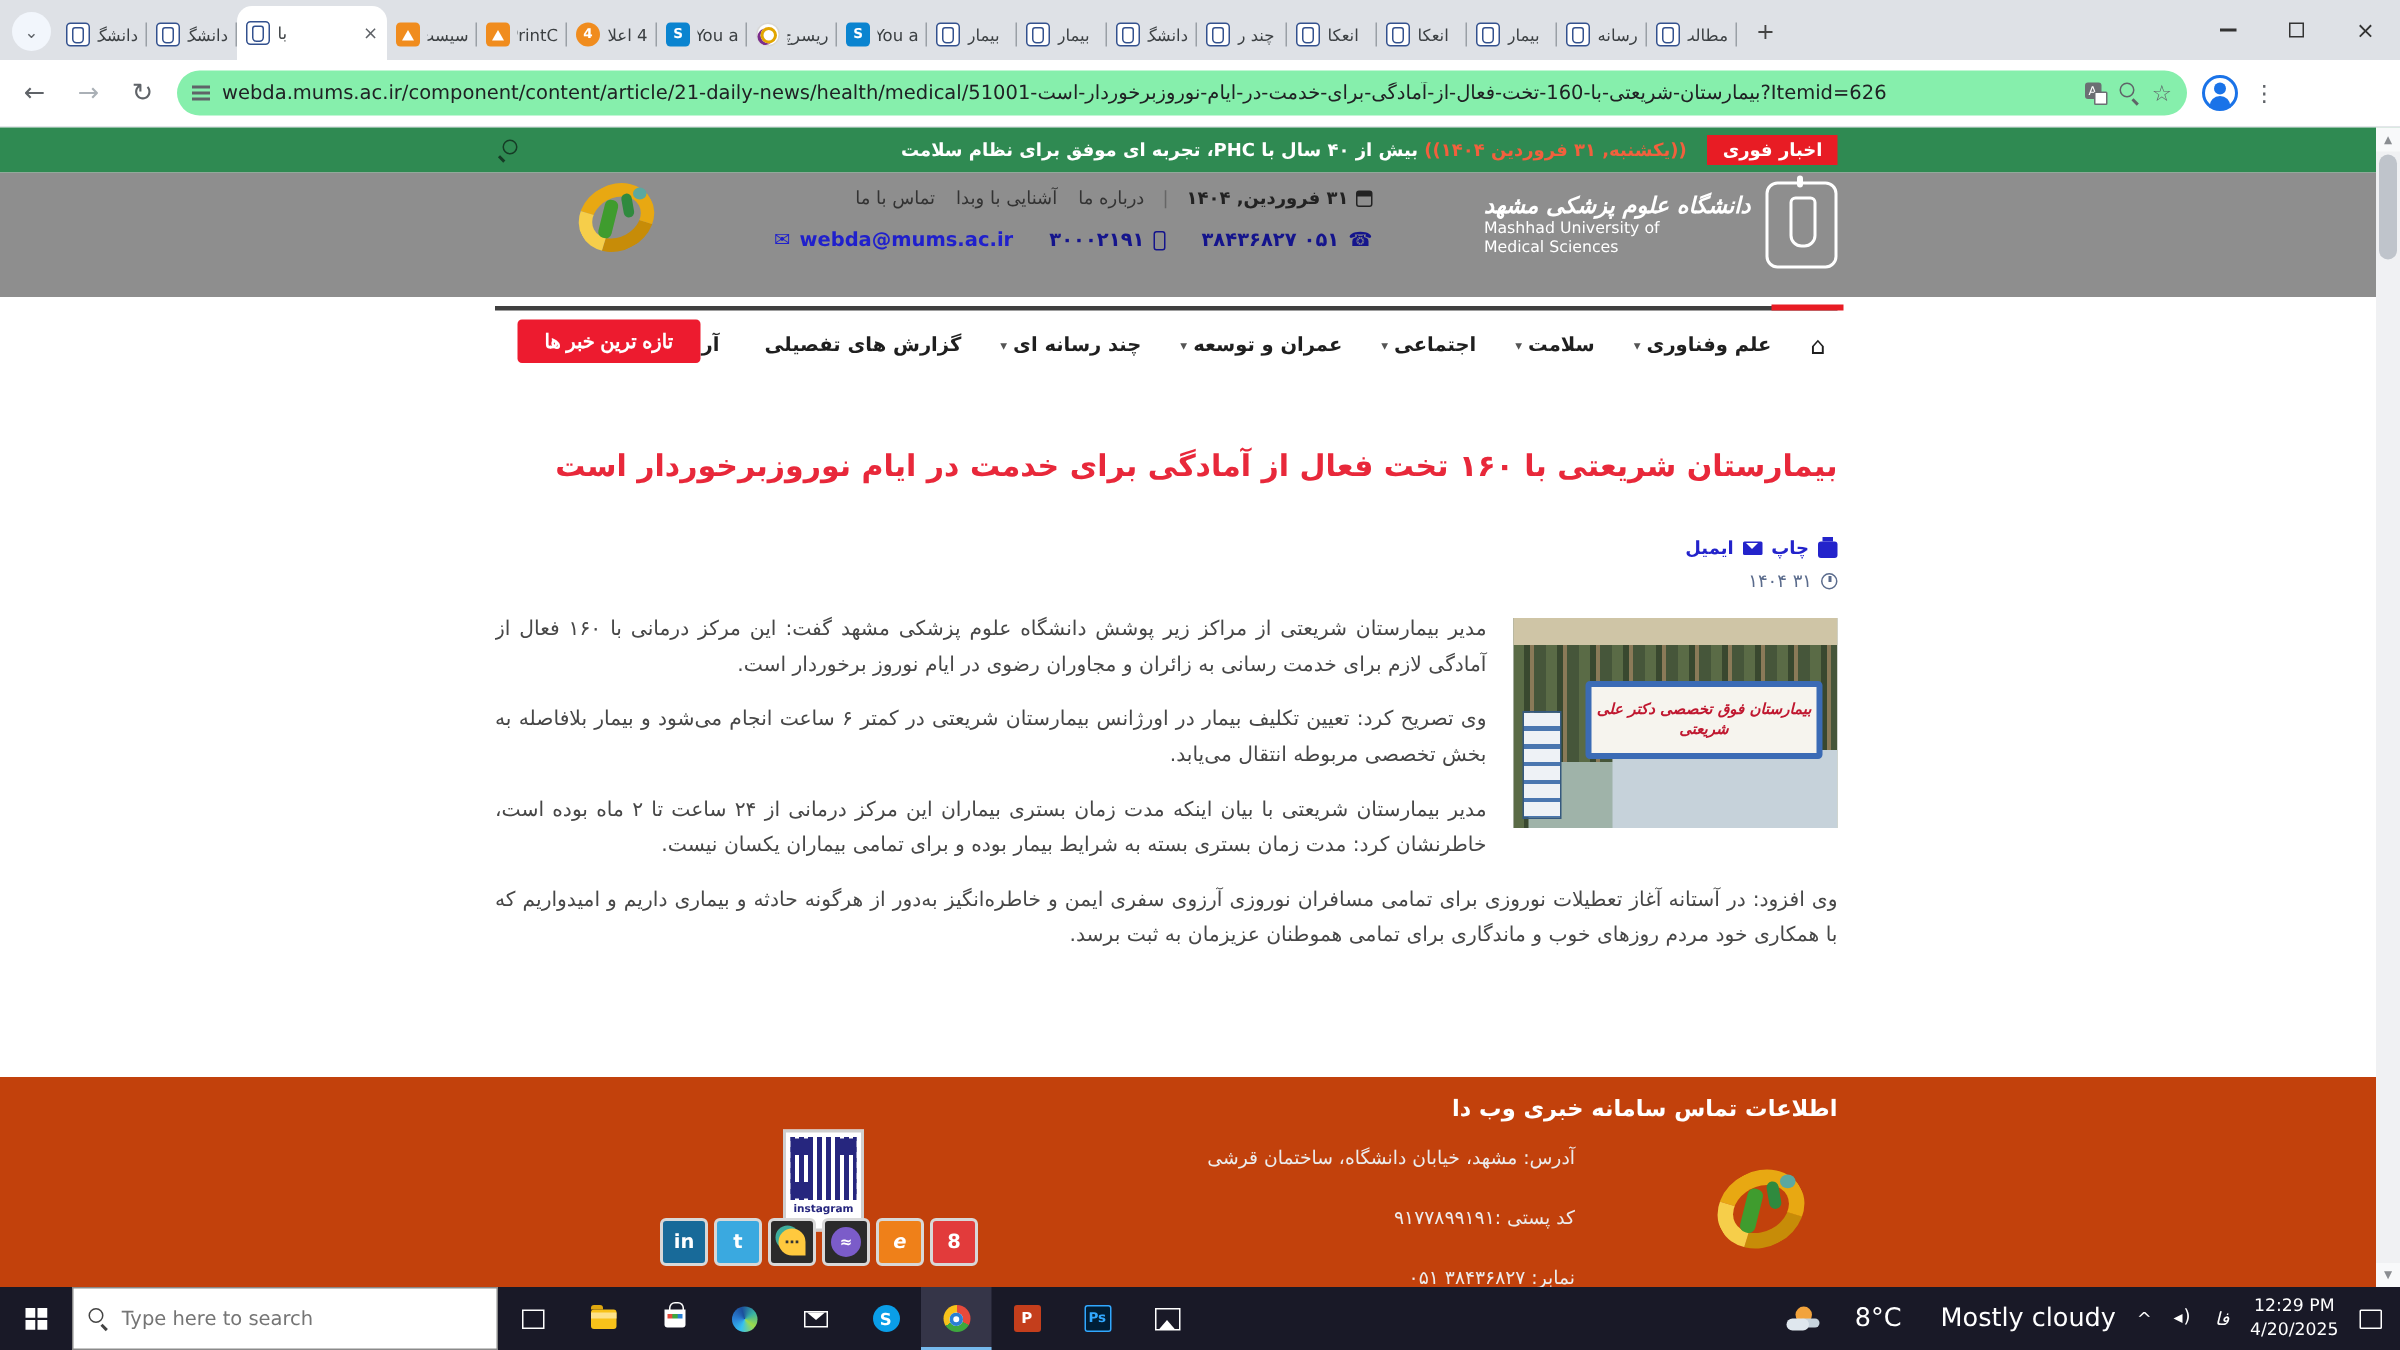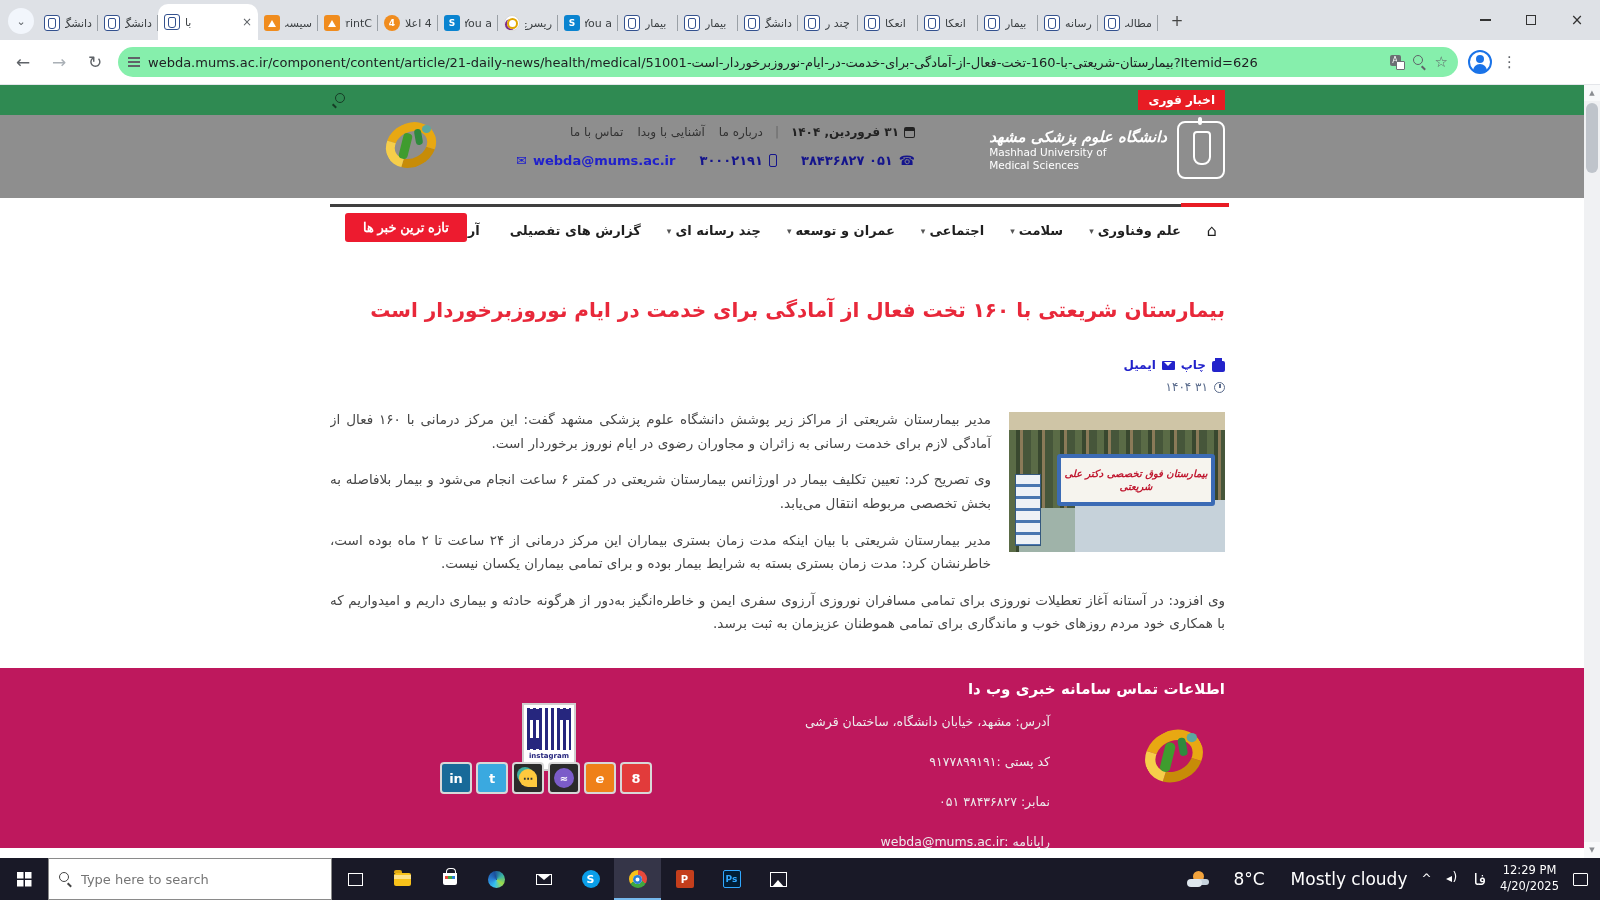--- a/index.html
+++ b/index.html
@@ -135,21 +135,21 @@
   .photo-bldg { position:absolute; right:0; bottom:0; width:150px; height:52px; background:#c6d2da;
     box-shadow:-60px 4px 0 -4px #9fb3a9; }
   .photo-sign { position:absolute; right:10px; top:42px; width:158px; height:52px; background:#f6f4ee;
     border:4px solid #3b6bb5; border-radius:3px; display:flex; align-items:center; justify-content:center; padding:2px; }
   .photo-sign span { color:#c01830; font-size:10px; font-weight:bold; font-style:italic; text-align:center; line-height:1.3; }
   .photo-plaques { position:absolute; left:6px; top:62px; width:26px; height:72px;
     background:repeating-linear-gradient(#eef2f6 0 9px,#4a77b0 9px 12px); border:1px solid #35597e; }
   .article-body p { font-size:13.5px; color:#474747; line-height:1.75; text-align:justify; margin-bottom:13px; }
 
   
-  .footer { position:absolute; top:668px; left:0; width:1600px; height:180px; background:#be185d; }
+  .footer { position:absolute; top:718px; left:0; width:1600px; height:180px; background:#c2410c; }
   .footer-inner { top:0; height:180px; }
   .footer-heading { position:absolute; right:0; top:12px; color:#fff; font-size:15px; font-weight:bold; direction:rtl; }
   .contacts { position:absolute; right:150px; top:46px; display:flex; flex-direction:column; gap:25px; direction:rtl; }
   .contact { display:flex; gap:10px; align-items:center; justify-content:flex-start; color:#ececec; font-size:12.5px; }
   .c-ic { width:15px; text-align:center; color:#fff; font-size:13px; flex:none; }
   .footer-logo { position:absolute; right:25px; top:66px; transform:scale(1.15); }
   .qr { position:absolute; left:192px; top:35px; width:54px; height:68px; background:#fff; border:2px solid #cfcfcf;
     padding:3px; display:flex; flex-direction:column; align-items:center; }
   .qr-pattern { width:44px; height:42px;
     background:
@@ -214,21 +214,21 @@
   .ic-photos::after { content:""; position:absolute; left:1px; bottom:-1px; border-left:6px solid transparent; border-right:6px solid transparent; border-bottom:7px solid #fff; }
   .tb-right { margin-left:auto; display:flex; align-items:center; gap:14px; padding-right:12px; }
   .weather { display:flex; align-items:center; gap:26px; font-size:17px;text-align:center; }
   .ic-weather { width:20px; height:16px; position:relative; }
   .ic-weather::before { content:""; position:absolute; left:6px; top:0; width:11px; height:11px; border-radius:50%; background:#f2a33c; }
   .ic-weather::after { content:""; position:absolute; left:0; bottom:0; width:15px; height:8px; border-radius:8px; background:#dfe7ee; box-shadow:8px -1px 0 -1px #c7d3dd; }
   .tb-chev { font-size:12px; }
   .ic-speaker { width:14px; height:12px; position:relative; }
   .ic-speaker::before { content:""; position:absolute; left:0; top:3px; border-top:3px solid transparent; border-bottom:3px solid transparent; border-right:6px solid #fff; }
   .ic-speaker::after { content:")"; position:absolute; left:7px; top:-3px; color:#fff; font-size:12px; }
-  .tb-lang { font-size:16px; }
+  .tb-lang { font-size:12px;font-style:italic; }
   .tb-clock { text-align:center; font-size:11.5px; line-height:1.35; }
   .ic-notif { width:15px; height:13px; border:1.5px solid #fff; border-radius:1px; }
 
   
   .scrollbar { position:absolute; right:0; top:85px; width:16px; height:773px; background:#f0f1f3; }
   .sb-btn { width:16px; height:16px; display:flex; align-items:center; justify-content:center; color:#8a8d91; font-size:7px; background:#f8f9fa; }
   .sb-btn.bottom { position:absolute; bottom:0; }
   .sb-thumb { position:absolute; top:18px; left:2px; width:12px; height:70px; background:#bfc4cb; border-radius:6px; }
 </style>
 </head>
@@ -356,20 +356,21 @@
       <span class="translate"></span>
       <span class="mag"></span>
       <span class="star">☆</span>
     </div>
     <div class="avatar"></div>
     <div class="kebab">⋮</div>
   </div>
 
   <div class="greenbar">
     <span class="ticker-badge">اخبار فوری</span>
+    <span class="ticker-text"><span class="ticker-date">((یکشنبه, ۳۱ فروردین ۱۴۰۴))</span> <span>بیش از ۴۰ سال با PHC، تجربه ای موفق برای نظام سلامت</span></span>
     <span class="green-search"></span>
   </div>
 
   <div class="grayheader">
     <div class="page-c gh-inner">
       <div class="webda-logo webda-hdr">
         <div class="webda-ring"></div>
         <div class="webda-g1"></div>
         <div class="webda-g2"></div>
         <div class="webda-dot"></div>

